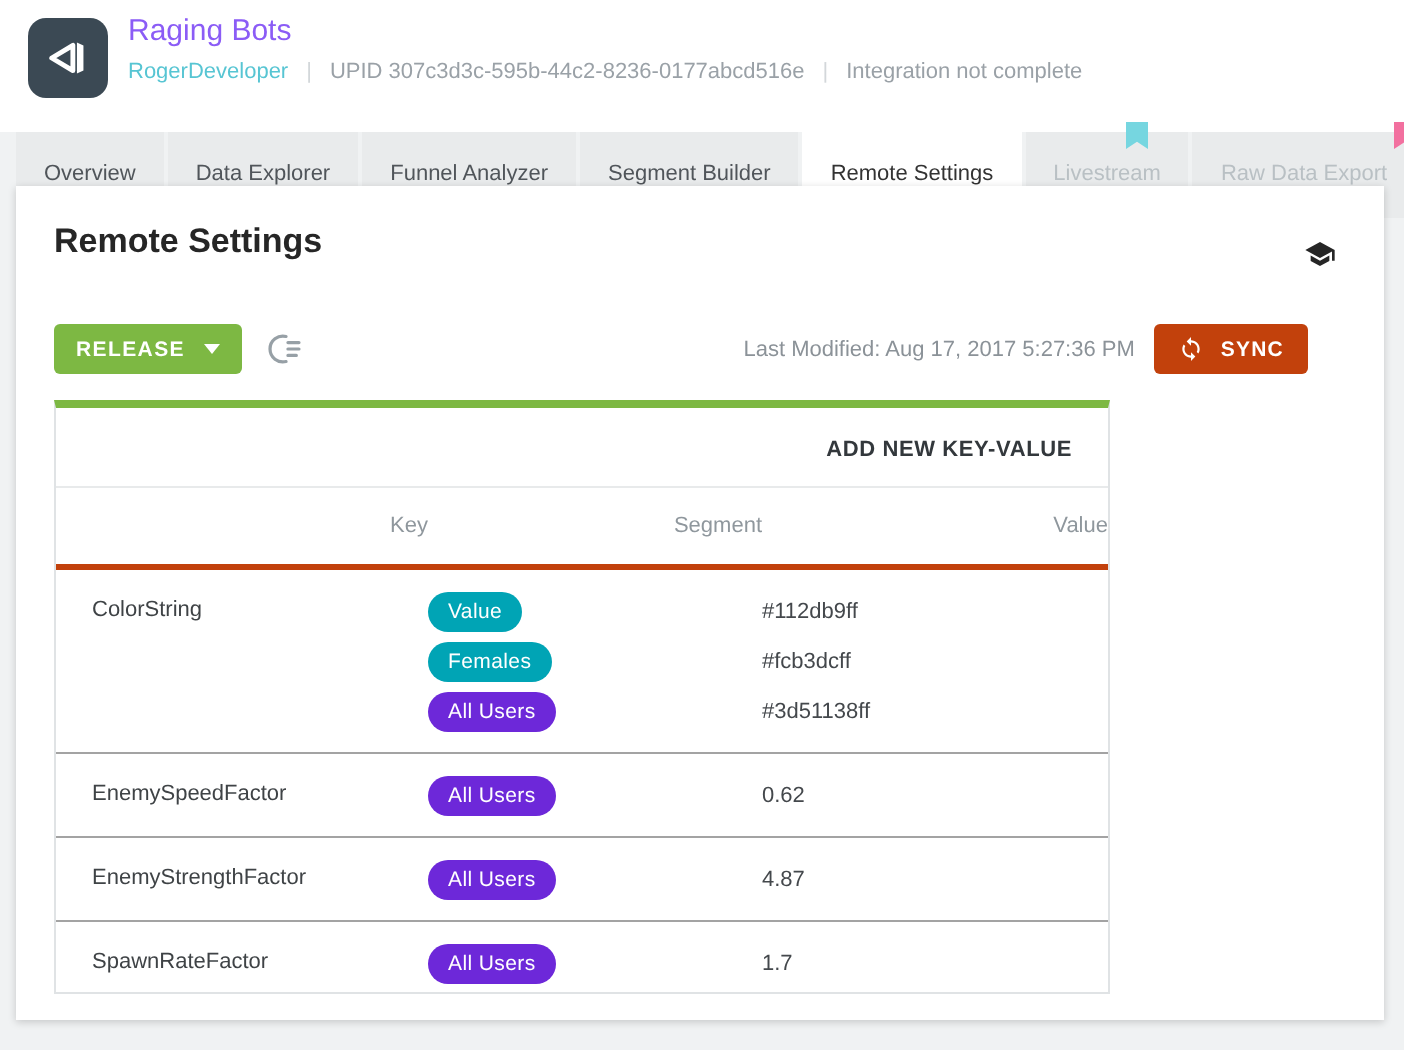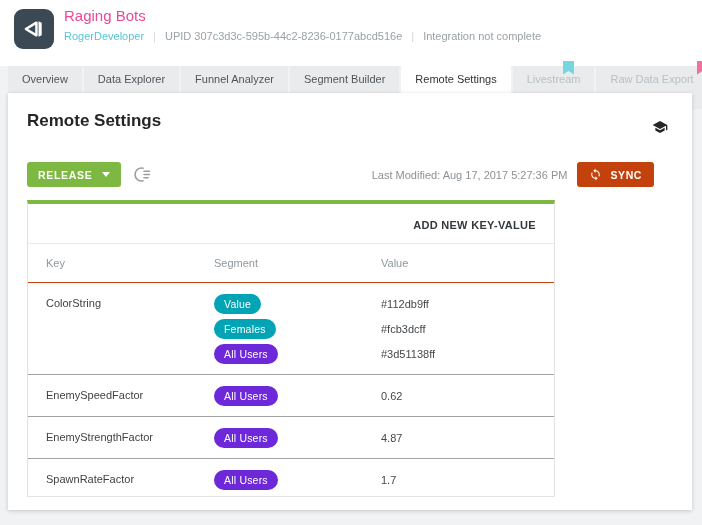--- a/index.html
+++ b/index.html
@@ -4,29 +4,29 @@
 <style>
   html,body{margin:0;padding:0;}
   body{font-family:"Liberation Sans",sans-serif;background:#f0f2f3;}
   .screen{position:relative;width:702px;height:525px;background:#f0f2f3;overflow:hidden;}
 
   
   .app-header{position:absolute;top:0;left:0;width:702px;height:66px;background:#fff;}
   .logo{position:absolute;top:9px;left:14px;width:40px;height:40px;border-radius:9px;background:#3b4954;
         display:flex;align-items:center;justify-content:center;}
   .head-text{position:absolute;left:64px;top:6px;}
-  .proj-title{font-size:15px;color:#ec4899;line-height:20px;}
+  .proj-title{font-size:15px;color:#8b5cf6;line-height:20px;}
   .proj-meta{margin-top:4px;font-size:11px;color:#9aa1a7;display:flex;align-items:center;}
   .dev-link{color:#57c5d3;text-decoration:none;cursor:pointer;}
   .sep{color:#d3d7da;margin:0 9px;font-size:11px;}
 
   
   .tab-bar{position:absolute;top:66px;left:8px;height:27px;display:flex;}
   .tab{position:relative;height:43px;line-height:27px;padding:0 14px;margin-right:2px;background:#e9ebec;
-       font-size:11px;color:#50555a;cursor:pointer;white-space:nowrap;display:flex;gap:5px;}
+       font-size:11px;color:#50555a;cursor:pointer;white-space:nowrap;display:flex;align-items:center;gap:5px;}
   .tab.active{background:#fff;color:#333;}
   .tab.disabled{color:#b9c0c4;}
   .bookmark{position:absolute;top:-5px;display:block;line-height:0;}
 
   
   .panel{position:absolute;top:93px;left:8px;width:684px;height:417px;background:#fff;
          box-shadow:0 1px 4px rgba(0,0,0,0.18);}
   .page-title{position:absolute;left:19px;top:18px;margin:0;font-size:17px;font-weight:bold;color:#262626;}
   .school{position:absolute;right:24px;top:26px;line-height:0;cursor:pointer;}
 
@@ -42,21 +42,21 @@
   .sync-btn{display:inline-flex;align-items:center;height:25px;padding:0 12px;border:none;border-radius:3px;
             background:#c2410c;color:#fff;font-family:"Liberation Sans",sans-serif;font-size:10.5px;
             font-weight:bold;letter-spacing:.6px;cursor:pointer;gap:8px;}
 
   
   .card{position:absolute;left:19px;top:107px;width:528px;height:297px;box-sizing:border-box;
         border:1px solid #e0e3e5;border-top:4px solid #7db843;background:#fff;overflow:hidden;}
   .addnew-row{height:39px;line-height:39px;border-bottom:1px solid #e8eaeb;text-align:right;padding-right:18px;}
   .addnew{font-size:11px;font-weight:bold;color:#33383c;letter-spacing:.3px;cursor:pointer;}
   .cols{display:grid;grid-template-columns:186px 167px 1fr;height:38px;align-items:center;
-        border-bottom:1px solid #c2410c;font-size:11px;color:#8f979d;}
+        border-bottom:3px solid #c2410c;font-size:11px;color:#8f979d;text-align:right;}
   .cols div:first-child{padding-left:18px;}
   .trow{display:grid;grid-template-columns:186px 1fr;padding:8px 0;border-bottom:1px solid #a3a3a3;}
   .trow.last{border-bottom:none;}
   .key-cell{padding-left:18px;font-size:11px;color:#3f4346;line-height:25px;}
   .entry{display:grid;grid-template-columns:167px 1fr;align-items:center;height:25px;}
   .pill{display:inline-block;padding:4px 10px;border-radius:11px;color:#fff;font-size:10.5px;letter-spacing:.2px;}
   .pill.teal{background:#00a4b5;}
   .pill.gray{background:#6d28d9;}
   .val{font-size:11px;color:#44484c;}
 </style>

